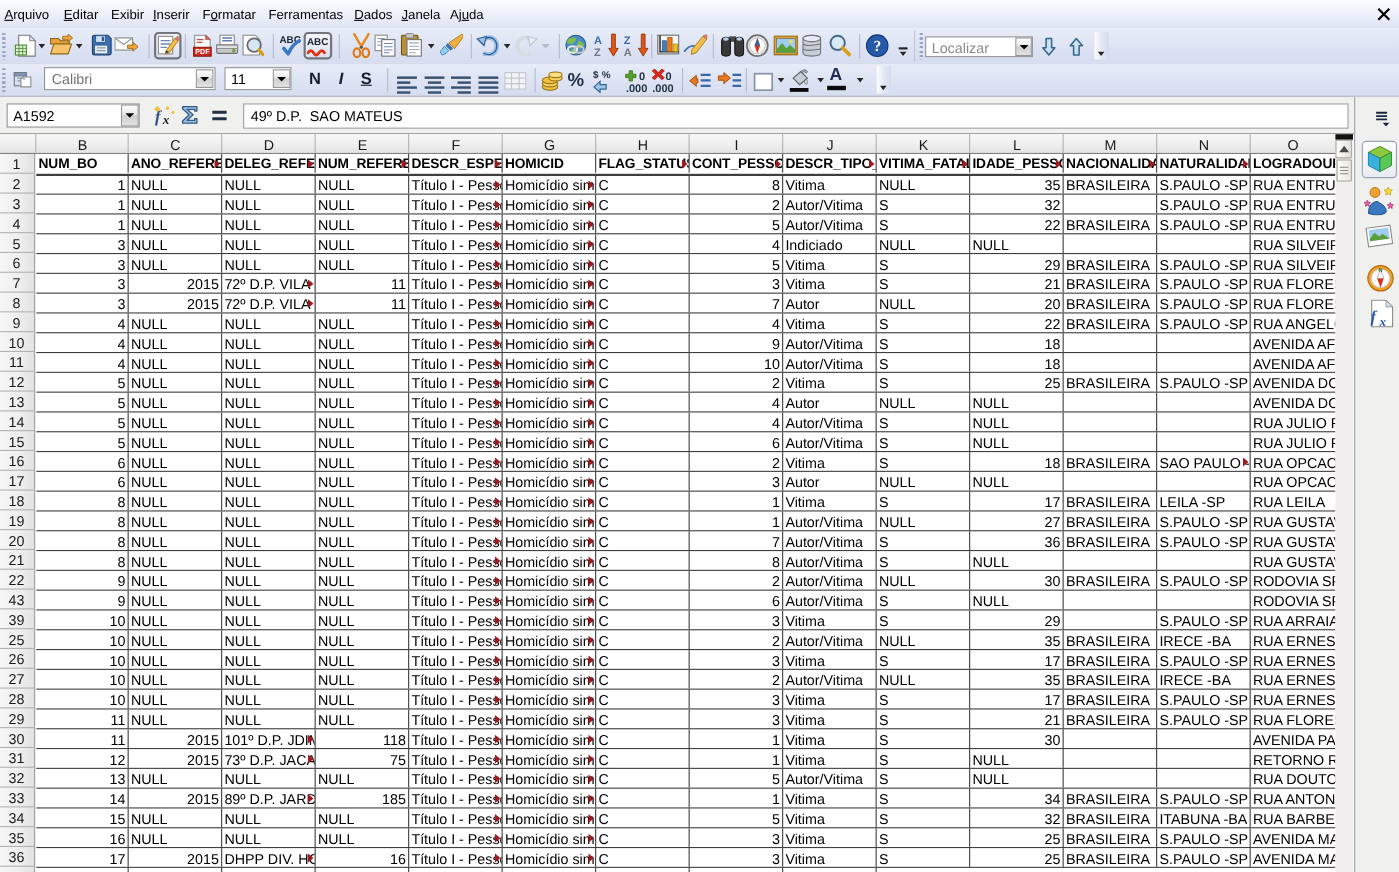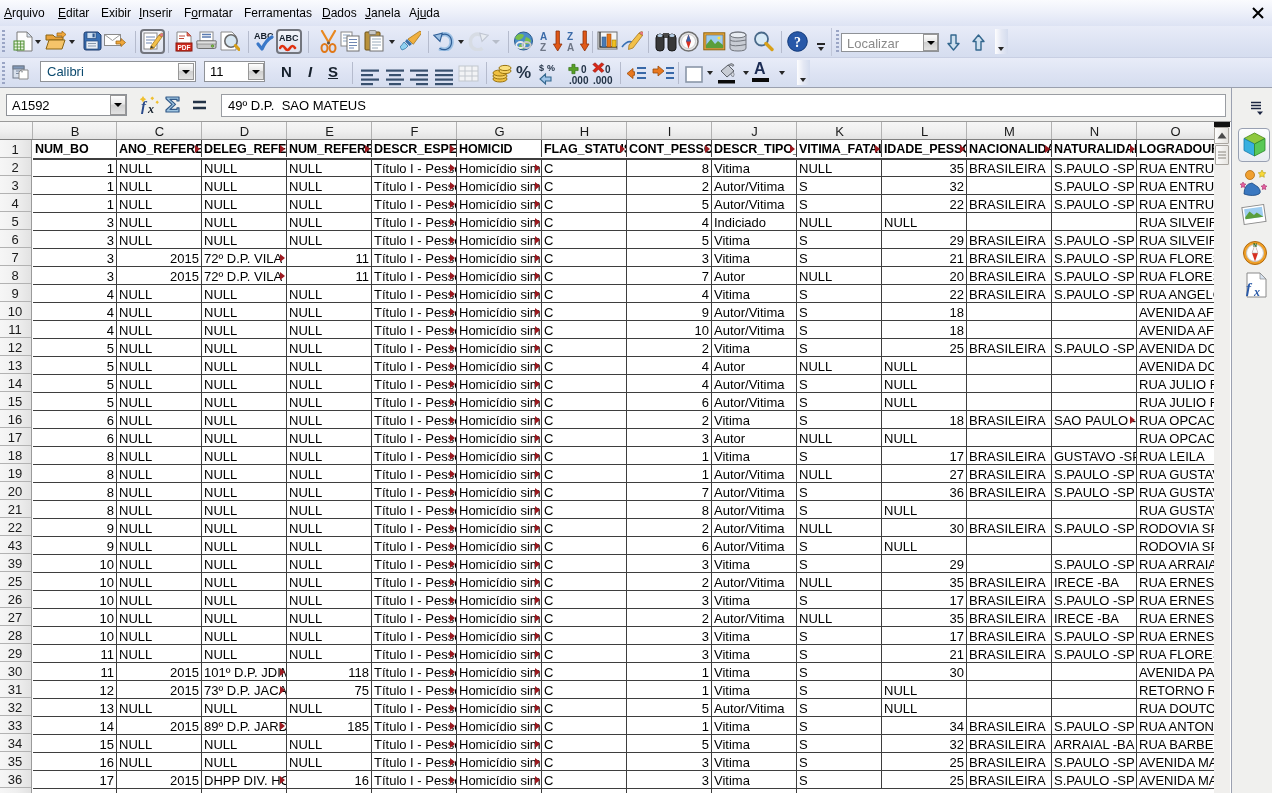--- a/index.html
+++ b/index.html
@@ -241,21 +241,21 @@
 <div id="tb2" class="abs"></div>
 <div class="grip" style="left:2px;top:62px;height:22px"></div>
 <svg class="abs" style="left:12px;top:63px" width="19" height="19" viewBox="0 0 19 19">
       <rect x="1" y="3" width="11" height="12" fill="#d8e0ec" stroke="#707a8a"></rect>
       <rect x="1" y="3" width="11" height="3" fill="#8098b8" stroke="#707a8a"></rect>
       <path d="M4 8 h5 M4 10.5 h5" stroke="#708098" stroke-width="0.9"></path>
       <path d="M9 7 h7 v9 h-9 v-7 z" fill="#fff" stroke="#8a8a8a"></path>
       <path d="M9 7 l2 2 h-2 z" fill="#c8d2e0" stroke="#8a8a8a" stroke-width="0.5"></path>
     </svg>
 <div class="combo" style="left:40px;top:61px;width:156px;height:21px"></div>
-<span class="t" style="left:47px;top:64px;font-size:13px;color:#0c4a6e">Calibri</span>
+<span class="t" style="left:47px;top:64px;font-size:13px;color:#737373">Calibri</span>
 <div class="ddbtn" style="left:178px;top:63px;width:16px;height:17px"></div>
 <div class="dar" style="left:182px;top:70px"></div>
 <div class="combo" style="left:204px;top:61px;width:61px;height:21px"></div>
 <span class="t" style="left:210px;top:64px;font-size:13px;color:#000">11</span>
 <div class="ddbtn" style="left:248px;top:63px;width:16px;height:17px"></div>
 <div class="dar" style="left:252px;top:70px"></div>
 <span class="t" style="left:281px;top:63px;font-size:15px;font-weight:bold;color:#16202c">N</span>
 <span class="t" style="left:308px;top:63px;font-size:15px;font-style:italic;font-weight:bold;color:#16202c">I</span>
 <span class="t" style="left:328px;top:63px;font-size:15px;font-weight:bold;color:#16202c;text-decoration:underline">S</span>
 <div class="sep2" style="left:352px"></div>
@@ -790,21 +790,21 @@
 <div class="c cl" style="left:339px;width:85px">Título I - Pessoa (</div>
         <div class="ovr" style="left:417px"></div>
 <div class="c cl" style="left:424px;width:85px">Homicídio simples</div>
         <div class="ovr" style="left:502px"></div>
 <div class="c cl" style="left:509px;width:85px">C</div>
 <div class="c cl cr" style="left:594px;width:85px">1</div>
 <div class="c cl" style="left:679px;width:85px">Vitima</div>
 <div class="c cl" style="left:764px;width:85px">S</div>
 <div class="c cl cr" style="left:849px;width:85px">17</div>
 <div class="c cl" style="left:934px;width:85px">BRASILEIRA</div>
-<div class="c cl" style="left:1019px;width:85px">GUSTAVO -SP</div>
+<div class="c cl" style="left:1019px;width:85px">LEILA -SP</div>
 <div class="c" style="left:1104px;width:77px">RUA LEILA</div>
 </div>
 <div class="row" style="top:325px">
 <div class="c cl cr" style="left:0px;width:84px">8</div>
 <div class="c cl" style="left:84px;width:85px">NULL</div>
 <div class="c cl" style="left:169px;width:85px">NULL</div>
 <div class="c cl" style="left:254px;width:85px">NULL</div>
 <div class="c cl" style="left:339px;width:85px">Título I - Pessoa (</div>
         <div class="ovr" style="left:417px"></div>
 <div class="c cl" style="left:424px;width:85px">Homicídio simples</div>
@@ -1081,21 +1081,21 @@
 <div class="c cl" style="left:339px;width:85px">Título I - Pessoa (</div>
         <div class="ovr" style="left:417px"></div>
 <div class="c cl" style="left:424px;width:85px">Homicídio simples</div>
         <div class="ovr" style="left:502px"></div>
 <div class="c cl" style="left:509px;width:85px">C</div>
 <div class="c cl cr" style="left:594px;width:85px">5</div>
 <div class="c cl" style="left:679px;width:85px">Vitima</div>
 <div class="c cl" style="left:764px;width:85px">S</div>
 <div class="c cl cr" style="left:849px;width:85px">32</div>
 <div class="c cl" style="left:934px;width:85px">BRASILEIRA</div>
-<div class="c cl" style="left:1019px;width:85px">ARRAIAL -BA</div>
+<div class="c cl" style="left:1019px;width:85px">ITABUNA -BA</div>
 <div class="c" style="left:1104px;width:77px">RUA BARBEIRO S</div>
 </div>
 <div class="row" style="top:613px">
 <div class="c cl cr" style="left:0px;width:84px">16</div>
 <div class="c cl" style="left:84px;width:85px">NULL</div>
 <div class="c cl" style="left:169px;width:85px">NULL</div>
 <div class="c cl" style="left:254px;width:85px">NULL</div>
 <div class="c cl" style="left:339px;width:85px">Título I - Pessoa (</div>
         <div class="ovr" style="left:417px"></div>
 <div class="c cl" style="left:424px;width:85px">Homicídio simples</div>

